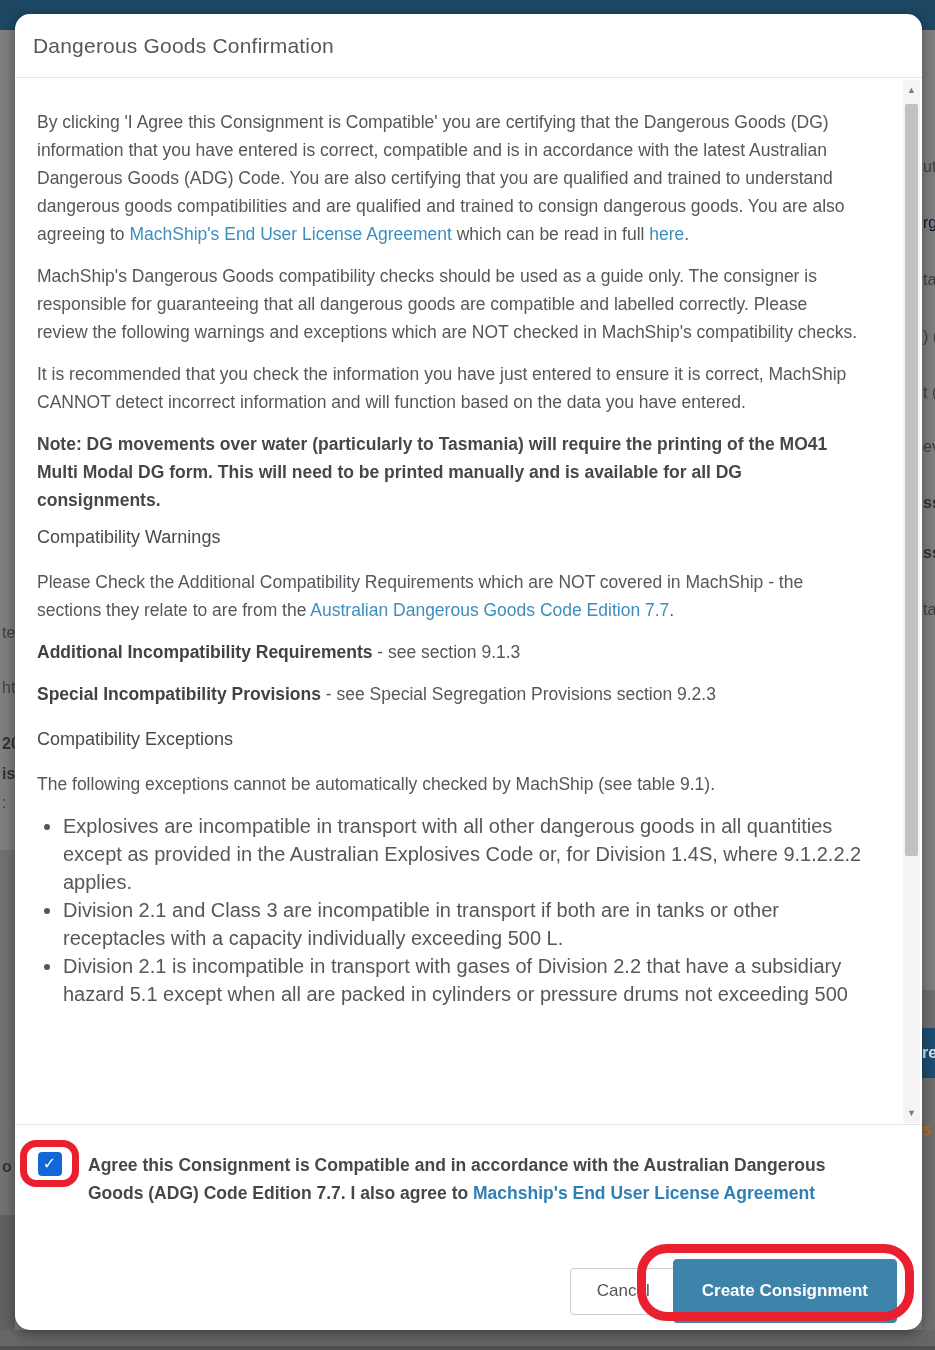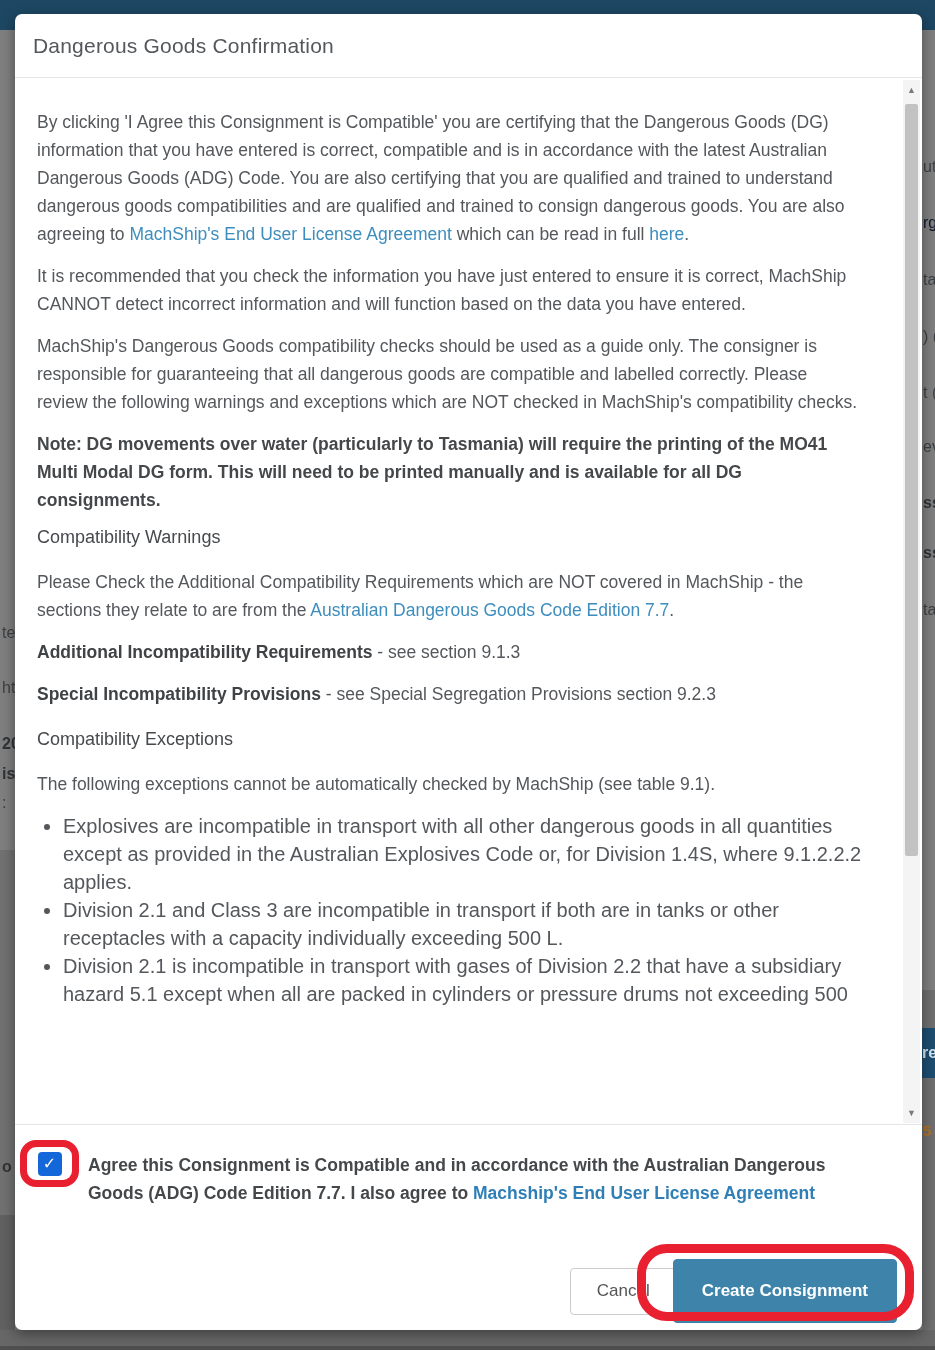--- a/index.html
+++ b/index.html
@@ -24,21 +24,21 @@
   .frag.bold  { font-weight:bold; color:#313437; }
   .frag.blue  { color:#0f172a; }
   .frag.orange{ color:#b5701f; font-weight:bold; font-size:15px; }
   .bg-btn-frag { position:absolute; left:922px; top:1028px; width:13px; height:50px;
     background:#1d4d70; color:#d5e6f2; font-weight:bold; font-size:16px;
     display:flex; align-items:center; overflow:hidden; }
 
   
   .modal {
     position:absolute; left:15px; top:14px; width:907px; height:1316px;
-    background:#ffffff; border-radius:7px;
+    background:#ffffff; border-radius:15px;
     box-shadow: 0 4px 14px rgba(0,0,0,0.4);
   }
   .modal-header { height:64px; padding:20px 18px 0 18px; border-bottom:1px solid #e5e5e5; }
   .modal-title { font-size:21px; font-weight:400; color:#54585c; letter-spacing:0.2px; }
 
   .modal-body {
     position:relative; height:1047px; overflow:hidden;
     border-bottom:1px solid #e5e5e5;
   }
   .body-text { padding:30px 60px 0 22px; }
@@ -124,22 +124,22 @@
 
 <div class="modal">
 
   <div class="modal-header">
     <h1 class="modal-title">Dangerous Goods Confirmation</h1>
   </div>
 
   <div class="modal-body">
     <div class="body-text">
       <p><span>By clicking 'I Agree this Consignment is Compatible' you are certifying that the Dangerous Goods (DG) information that you have entered is correct, compatible and is in accordance with the latest Australian Dangerous Goods (ADG) Code. You are also certifying that you are qualified and trained to understand dangerous goods compatibilities and are qualified and trained to consign dangerous goods. You are also agreeing to </span><a>MachShip's End User License Agreement</a><span> which can be read in full </span><a>here</a><span>.</span></p>
+      <p>MachShip's Dangerous Goods compatibility checks should be used as a guide only. The consigner is responsible for guaranteeing that all dangerous goods are compatible and labelled correctly. Please review the following warnings and exceptions which are NOT checked in MachShip's compatibility checks.</p>
       <p>It is recommended that you check the information you have just entered to ensure it is correct, MachShip CANNOT detect incorrect information and will function based on the data you have entered.</p>
-      <p>MachShip's Dangerous Goods compatibility checks should be used as a guide only. The consigner is responsible for guaranteeing that all dangerous goods are compatible and labelled correctly. Please review the following warnings and exceptions which are NOT checked in MachShip's compatibility checks.</p>
       <p class="note">Note: DG movements over water (particularly to Tasmania) will require the printing of the MO41 Multi Modal DG form. This will need to be printed manually and is available for all DG consignments.</p>
 
       <h2>Compatibility Warnings</h2>
       <p><span>Please Check the Additional Compatibility Requirements which are NOT covered in MachShip - the sections they relate to are from the </span><a>Australian Dangerous Goods Code Edition 7.7</a><span>.</span></p>
       <p class="reqline"><b>Additional Incompatibility Requirements</b><span> - see section 9.1.3</span></p>
       <p class="reqline"><b>Special Incompatibility Provisions</b><span> - see Special Segregation Provisions section 9.2.3</span></p>
 
       <h2 class="exceptions">Compatibility Exceptions</h2>
       <p>The following exceptions cannot be automatically checked by MachShip (see table 9.1).</p>
       <ul>

